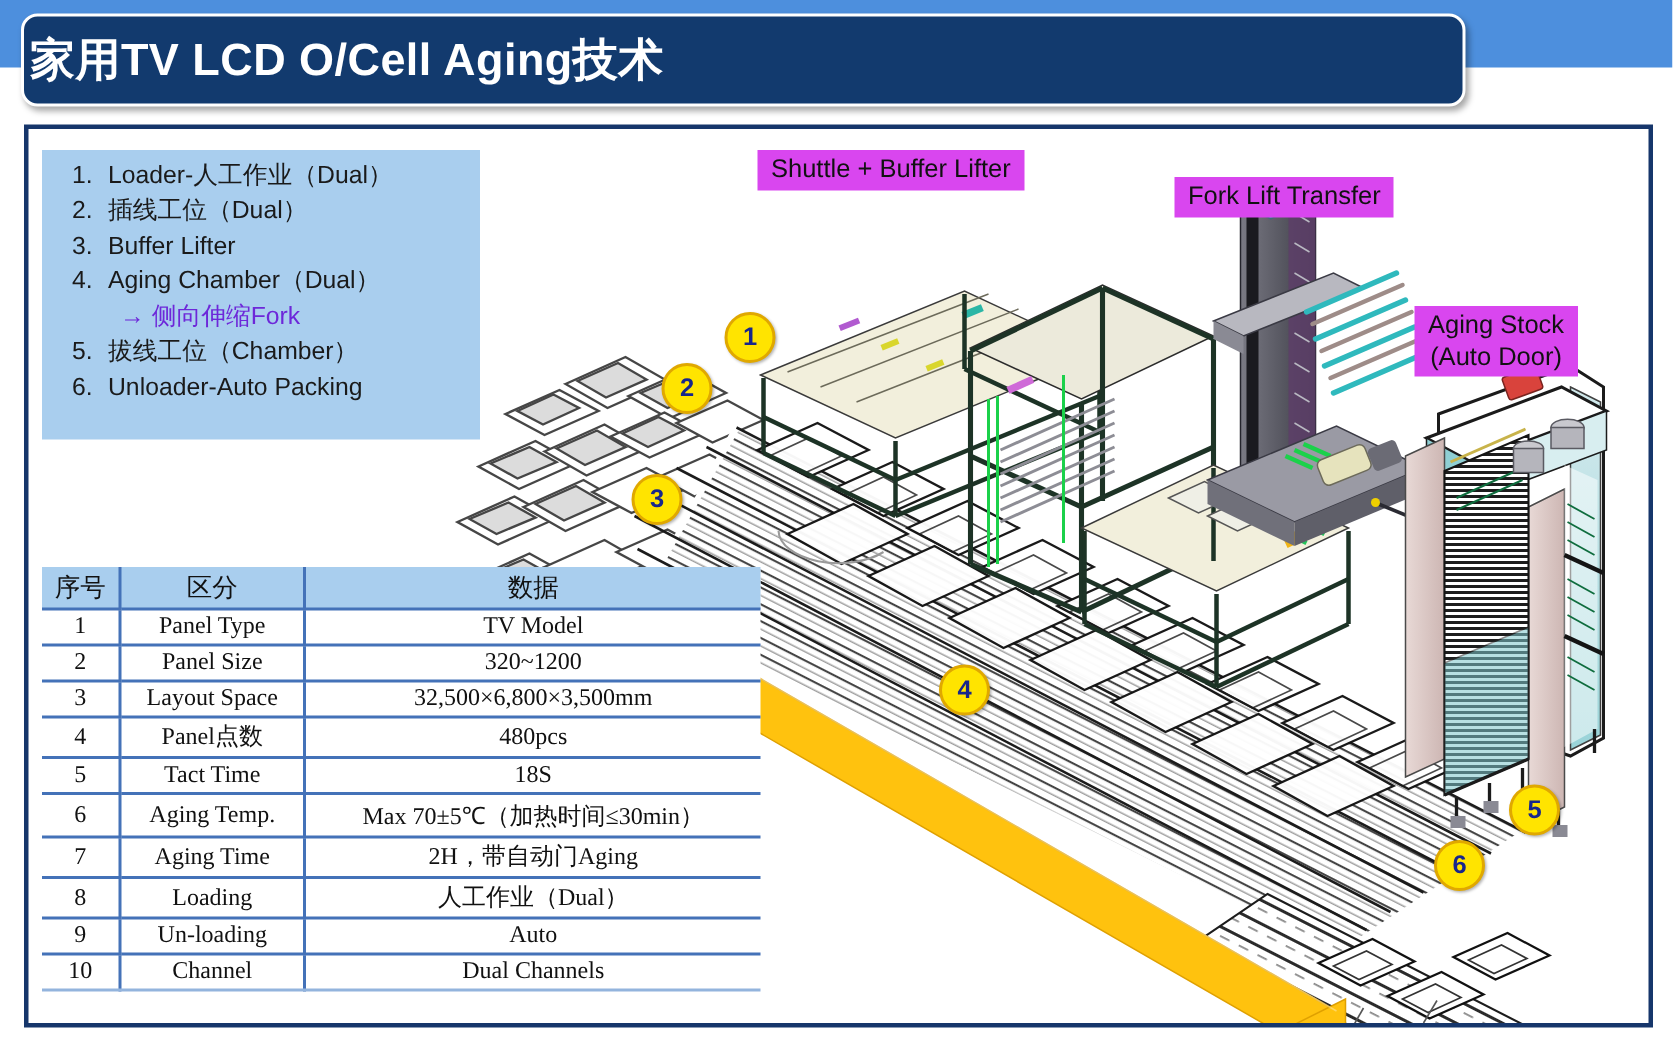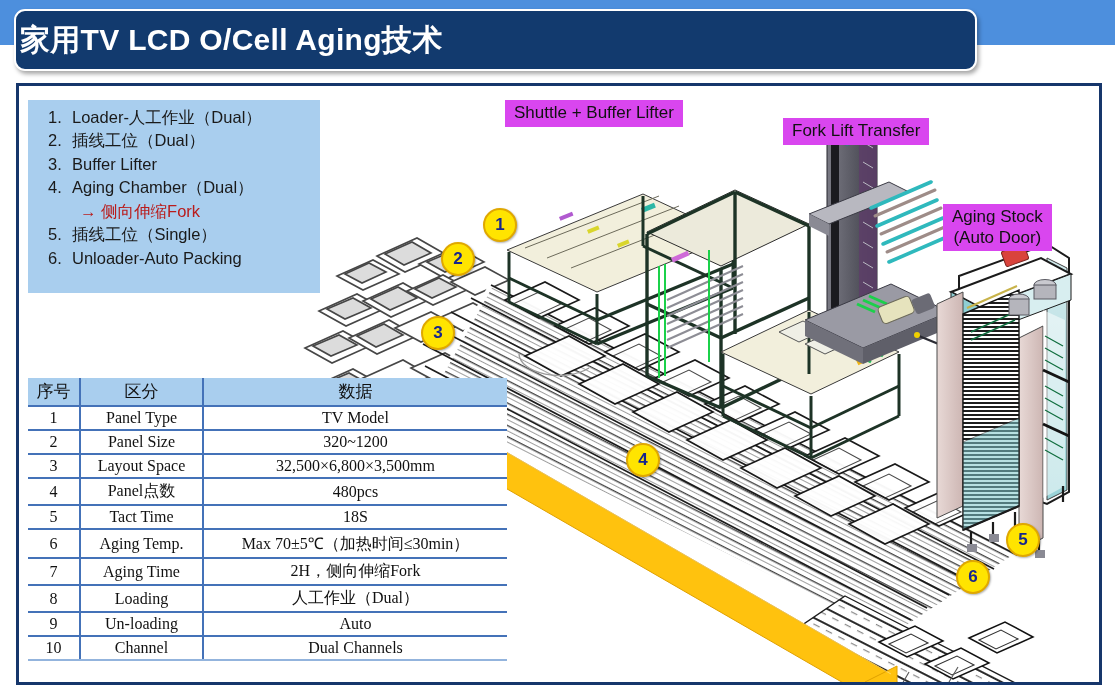--- a/index.html
+++ b/index.html
@@ -43,21 +43,21 @@
     background:#a9ceee;
     padding:6px 0 0 0;
     box-sizing:border-box;
   }
   .bullet-row{
     display:flex;align-items:baseline;
     font-size:16.5px;color:#1a1a1a;line-height:1.42;
     padding-left:20px;
   }
   .bullet-num{width:24px;flex:0 0 24px;}
-  .bullet-sub{padding-left:52px;font-size:16.5px;color:#b91c1c;line-height:1.42;}
+  .bullet-sub{padding-left:52px;font-size:16.5px;color:#6d28d9;line-height:1.42;}
   
   #spec-table{
     position:absolute;left:9px;top:292px;width:479px;
     border-collapse:collapse;
     background:#ffffff;
   }
   #spec-table td,#spec-table th{
     font-size:16px;color:#111;text-align:center;
     padding:2px 3px;
     border-bottom:2px solid #4472b8;
@@ -458,21 +458,21 @@
       <span class="bullet-num">3.</span>
       <span>Buffer Lifter</span>
     </div>
     <div class="bullet-row">
       <span class="bullet-num">4.</span>
       <span>Aging Chamber（Dual）</span>
     </div>
     <div class="bullet-sub">→ 侧向伸缩Fork</div>
     <div class="bullet-row">
       <span class="bullet-num">5.</span>
-      <span>插线工位（Single）</span>
+      <span>拔线工位（Chamber）</span>
     </div>
     <div class="bullet-row">
       <span class="bullet-num">6.</span>
       <span>Unloader-Auto Packing</span>
     </div>
   </div>
 
   <table id="spec-table">
     <thead>
       <tr>
@@ -508,21 +508,21 @@
         <td class="c-data">18S</td>
       </tr>
       <tr>
         <td class="c-no">6</td>
         <td class="c-div">Aging Temp.</td>
         <td class="c-data">Max 70±5℃（加热时间≤30min）</td>
       </tr>
       <tr>
         <td class="c-no">7</td>
         <td class="c-div">Aging Time</td>
-        <td class="c-data">2H，侧向伸缩Fork</td>
+        <td class="c-data">2H，带自动门Aging</td>
       </tr>
       <tr>
         <td class="c-no">8</td>
         <td class="c-div">Loading</td>
         <td class="c-data">人工作业（Dual）</td>
       </tr>
       <tr>
         <td class="c-no">9</td>
         <td class="c-div">Un-loading</td>
         <td class="c-data">Auto</td>

